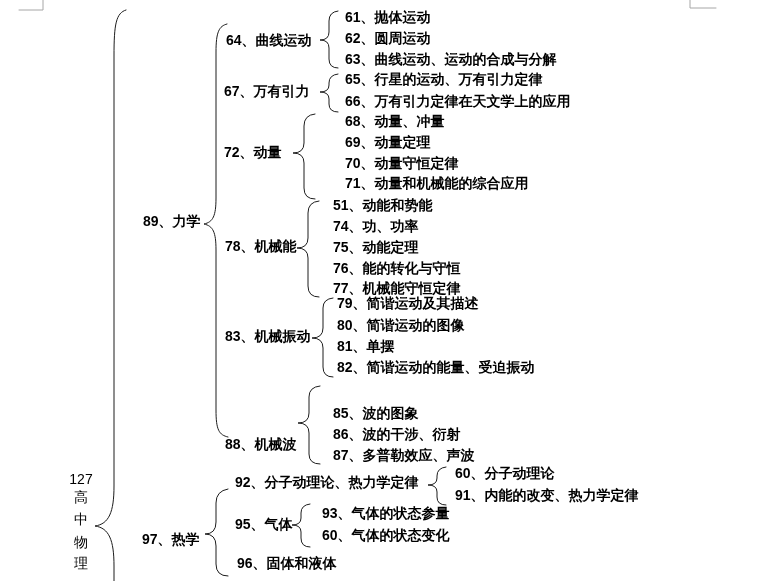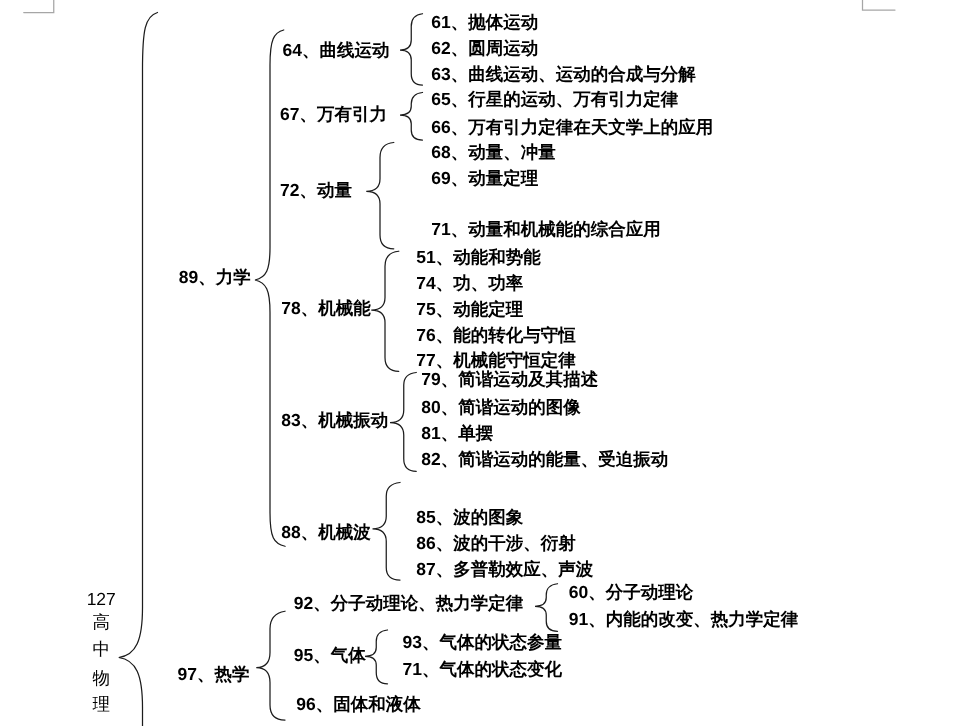--- a/index.html
+++ b/index.html
@@ -61,29 +61,30 @@
   <div class="root-char" style="top:555px">理</div>
 
   <div class="t" style="left:143px;top:213px">89、力学</div>
   <div class="t" style="left:142px;top:531px">97、热学</div>
 
   <div class="t" style="left:226px;top:32px">64、曲线运动</div>
   <div class="t" style="left:224px;top:83px">67、万有引力</div>
   <div class="t" style="left:224px;top:144px">72、动量</div>
   <div class="t" style="left:225px;top:238px">78、机械能</div>
   <div class="t" style="left:225px;top:328px">83、机械振动</div>
-  <div class="t" style="left:225px;top:417px">88、机械波</div>
+  <div class="t" style="left:225px;top:436px">88、机械波</div>
 
   <div class="t" style="left:345px;top:9px">61、抛体运动</div>
   <div class="t" style="left:345px;top:30px">62、圆周运动</div>
   <div class="t" style="left:345px;top:51px">63、曲线运动、运动的合成与分解</div>
   <div class="t" style="left:345px;top:71px">65、行星的运动、万有引力定律</div>
   <div class="t" style="left:345px;top:93px">66、万有引力定律在天文学上的应用</div>
   <div class="t" style="left:345px;top:113px">68、动量、冲量</div>
   <div class="t" style="left:345px;top:134px">69、动量定理</div>
+  <div class="t" style="left:345px;top:155px">70、动量守恒定律</div>
   <div class="t" style="left:345px;top:175px">71、动量和机械能的综合应用</div>
   <div class="t" style="left:333px;top:197px">51、动能和势能</div>
   <div class="t" style="left:333px;top:218px">74、功、功率</div>
   <div class="t" style="left:333px;top:239px">75、动能定理</div>
   <div class="t" style="left:333px;top:260px">76、能的转化与守恒</div>
   <div class="t" style="left:333px;top:280px">77、机械能守恒定律</div>
   <div class="t" style="left:337px;top:295px">79、简谐运动及其描述</div>
   <div class="t" style="left:337px;top:317px">80、简谐运动的图像</div>
   <div class="t" style="left:337px;top:338px">81、单摆</div>
   <div class="t" style="left:337px;top:359px">82、简谐运动的能量、受迫振动</div>
@@ -91,15 +92,15 @@
   <div class="t" style="left:333px;top:426px">86、波的干涉、衍射</div>
   <div class="t" style="left:333px;top:447px">87、多普勒效应、声波</div>
 
   <div class="t" style="left:235px;top:474px">92、分子动理论、热力学定律</div>
   <div class="t" style="left:235px;top:516px">95、气体</div>
   <div class="t" style="left:237px;top:555px">96、固体和液体</div>
 
   <div class="t" style="left:455px;top:465px">60、分子动理论</div>
   <div class="t" style="left:455px;top:487px">91、内能的改变、热力学定律</div>
   <div class="t" style="left:322px;top:505px">93、气体的状态参量</div>
-  <div class="t" style="left:322px;top:527px">71、气体的状态变化</div>
+  <div class="t" style="left:322px;top:527px">60、气体的状态变化</div>
 
 </div>
 
 </body></html>

